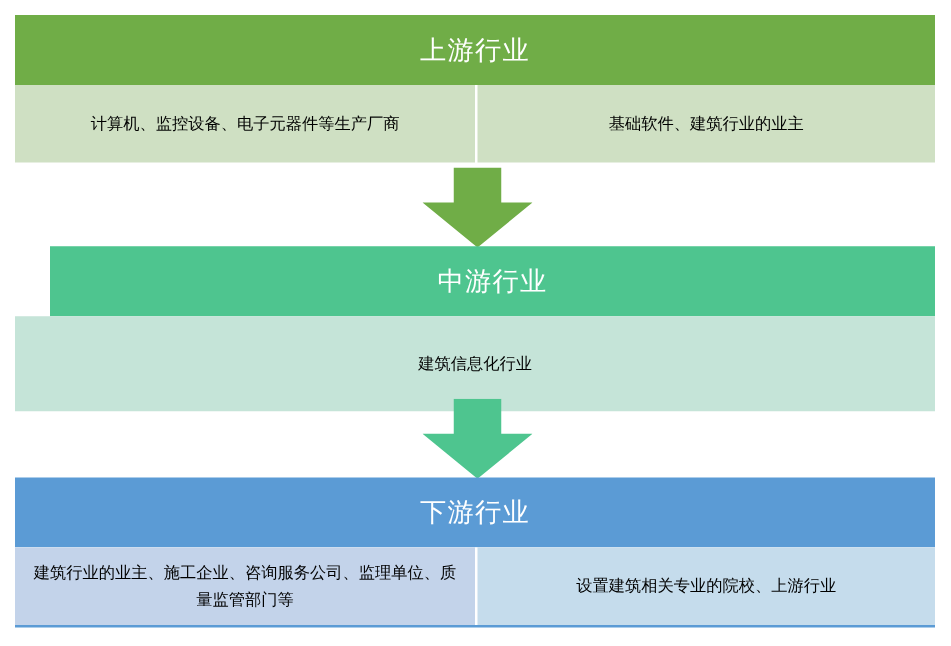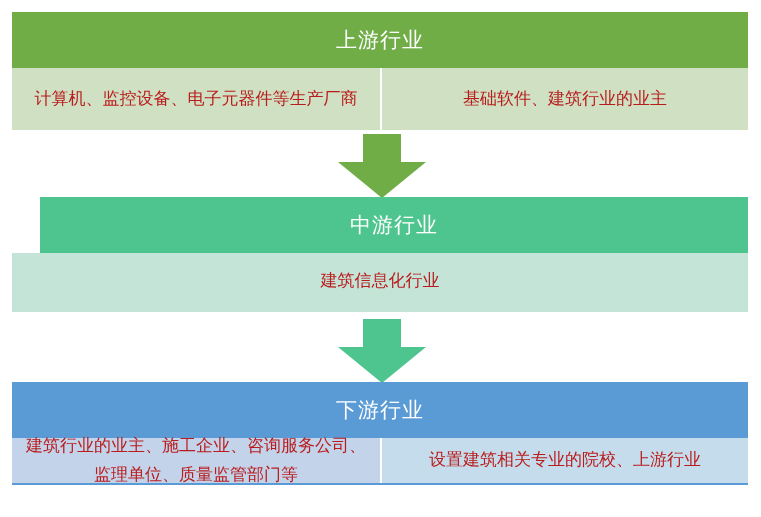--- a/index.html
+++ b/index.html
@@ -48,45 +48,45 @@
     display: flex;
     flex-direction: row;
     box-sizing: border-box;
   }
 
   .tier-cell {
     display: flex;
     align-items: center;
     justify-content: center;
     text-align: center;
-    color: #b91c1c;
-    font-size: 17px;
+    color: #000000;
+    font-size: 13px;
     line-height: 1.7;
     padding: 6px 14px;
     box-sizing: border-box;
   }
 
   
   #tier-upstream { top: 12px; }
   #tier-upstream .tier-header { background: #70AD47; }
   #tier-upstream .tier-body { height: 62px; background: #ffffff; }
   #tier-upstream .cell-left  { width: 368px; background: #CFE0C3; }
   #tier-upstream .cell-gap   { width: 2px;  background: #ffffff; }
   #tier-upstream .cell-right { width: 366px; background: #CFE0C3; }
 
   
   #tier-midstream { top: 197px; }
   #tier-midstream .tier-header { background: #4EC58F; margin-left: 28px; }
-  #tier-midstream .tier-body { height: 59px; font-family: Liberation Mono, monospace; }
+  #tier-midstream .tier-body { height: 76px; }
   #tier-midstream .cell-full { width: 736px; background: #C5E4D8; }
 
   
   #tier-downstream { top: 382px; }
   #tier-downstream .tier-header { background: #5B9BD5; }
-  #tier-downstream .tier-body { height: 45px; background: #ffffff; }
+  #tier-downstream .tier-body { height: 62px; background: #ffffff; }
   #tier-downstream .cell-left  { width: 368px; background: #C3D3EA; }
   #tier-downstream .cell-gap   { width: 2px;  background: #ffffff; }
   #tier-downstream .cell-right { width: 366px; background: #C5DCEC; }
   #tier-downstream .tier-underline {
     width: 736px;
     height: 2px;
     background: #5B9BD5;
   }
 
   

